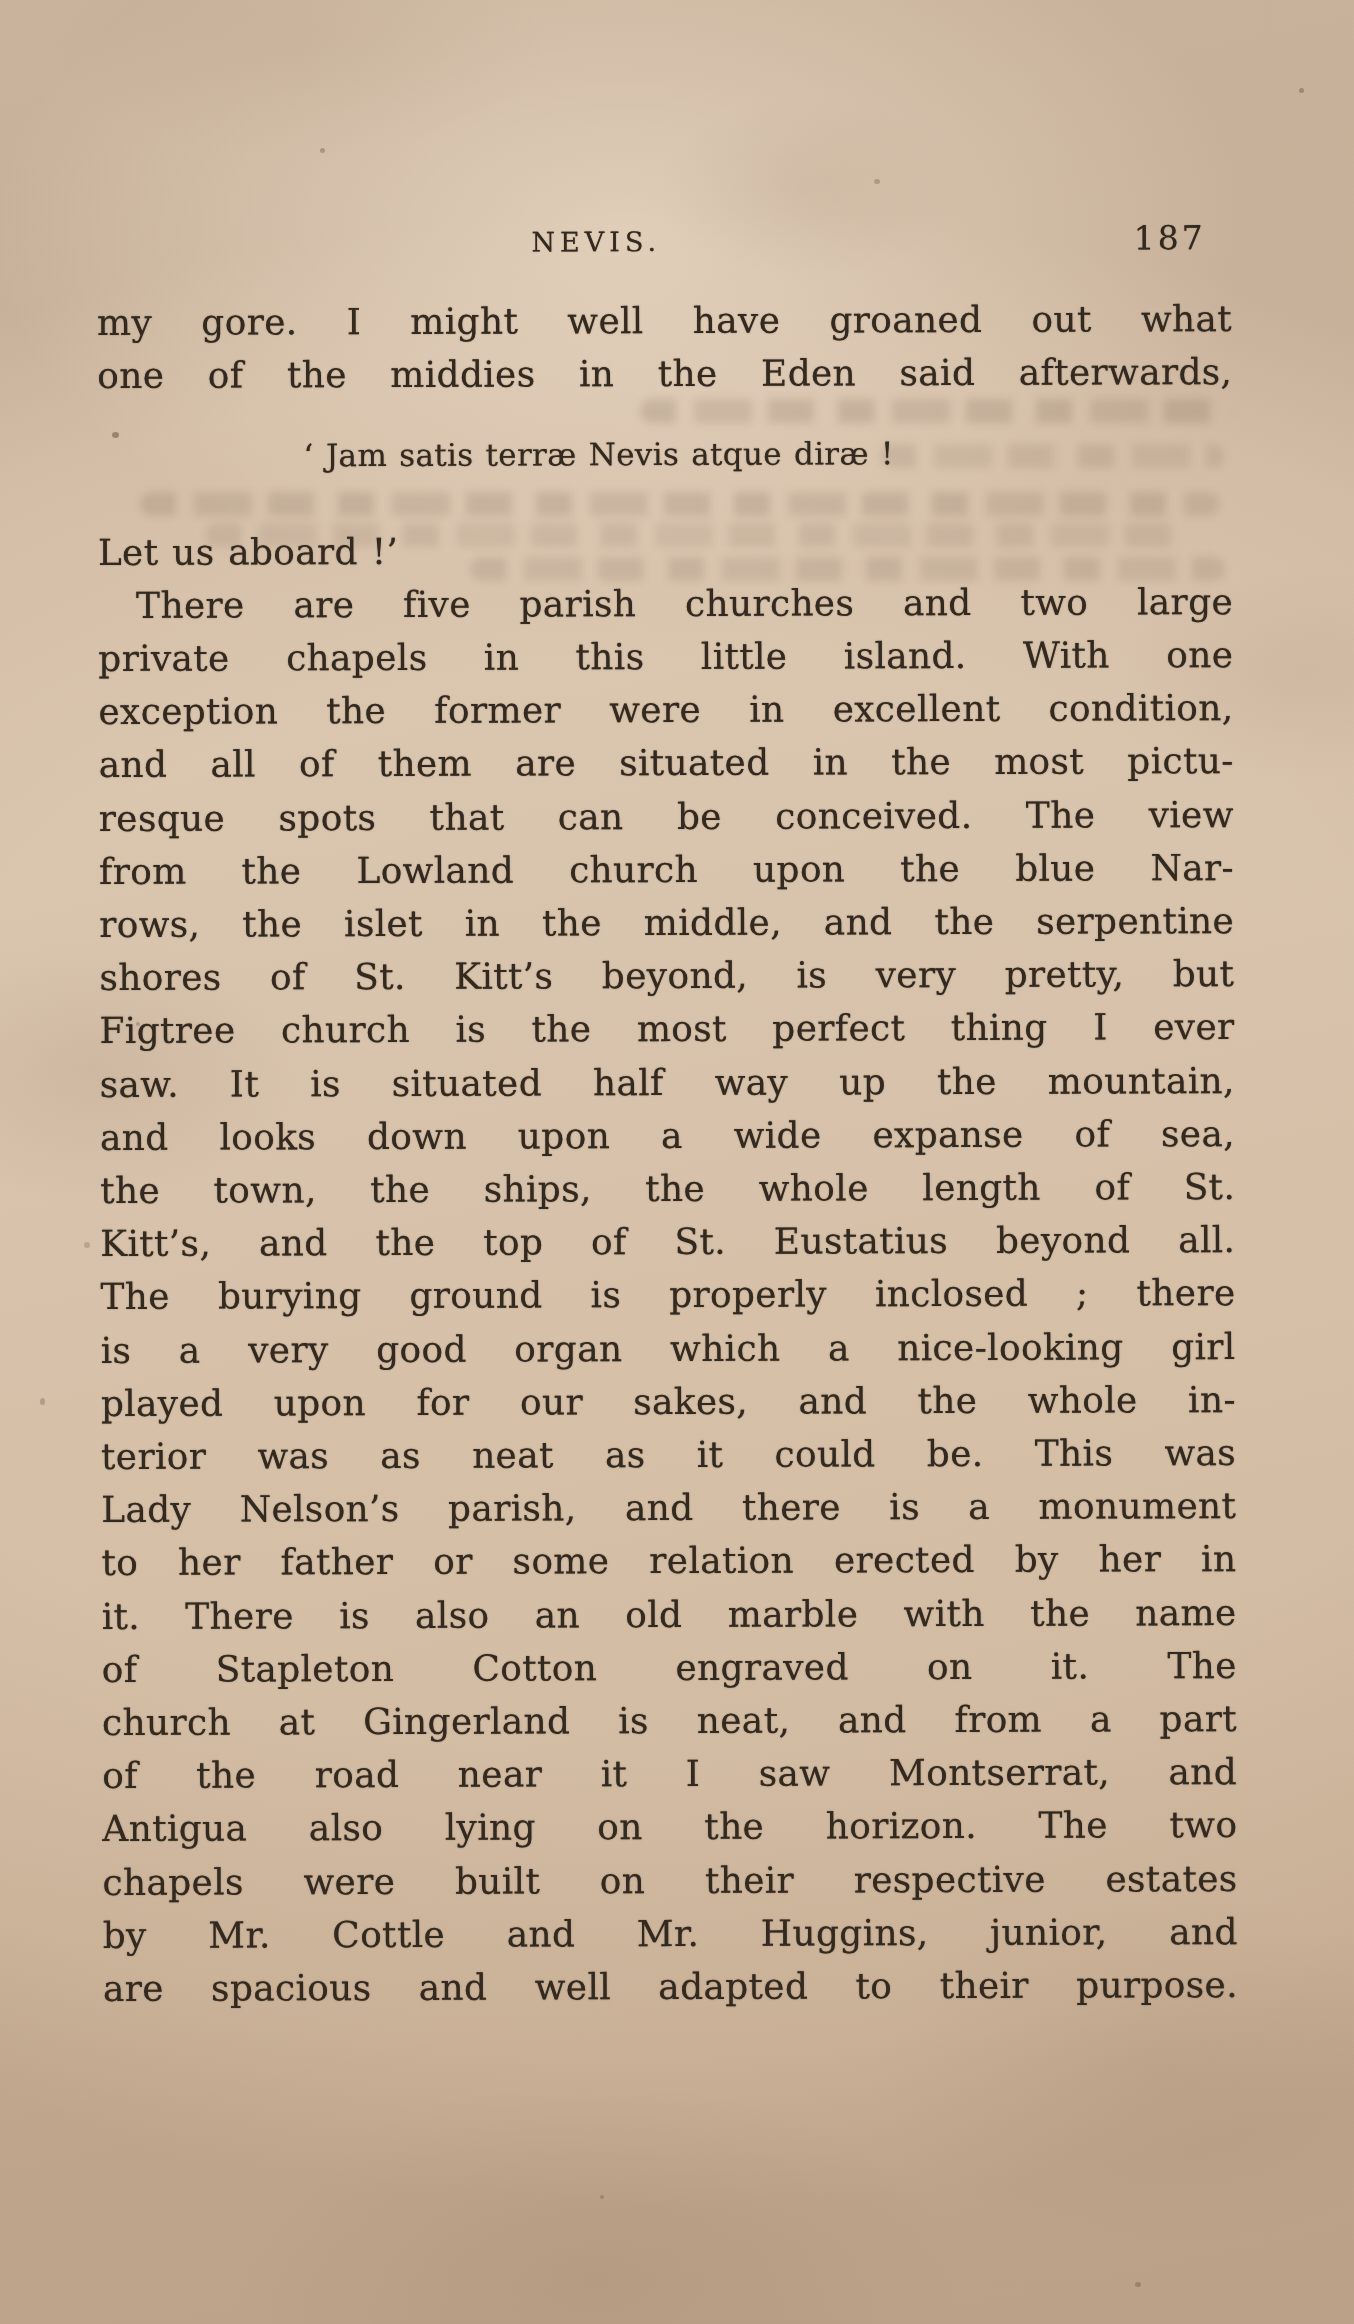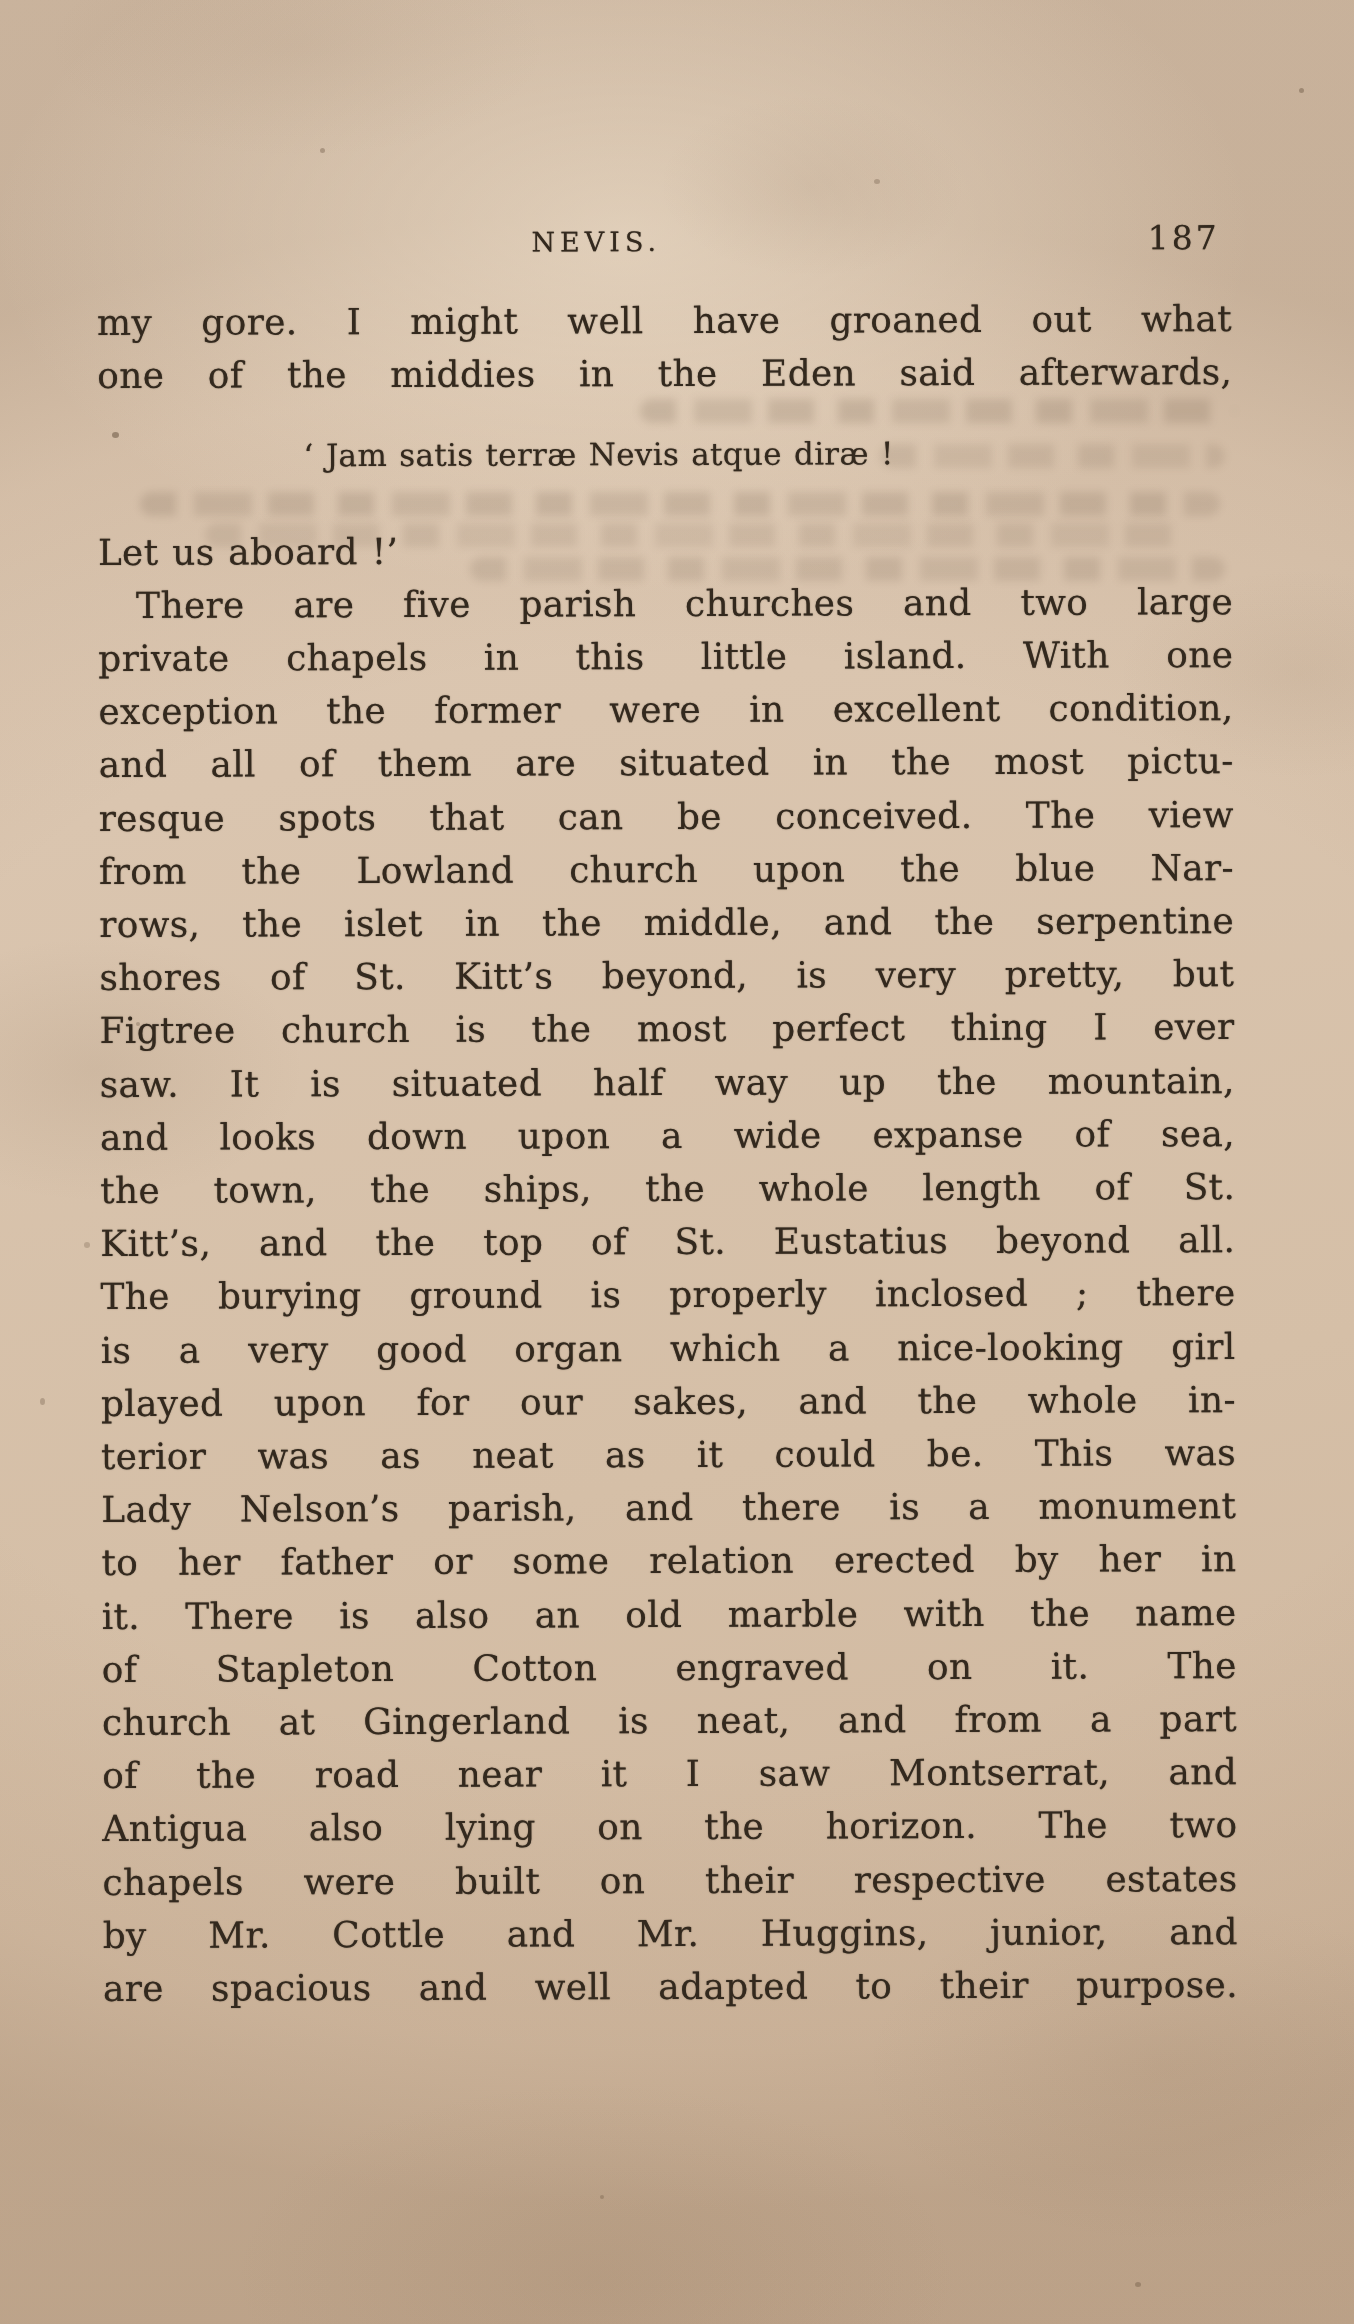--- a/index.html
+++ b/index.html
@@ -40,21 +40,21 @@
     top: 226px; left: 100px; width: 1135px; height: 40px;
   }
   .running-title {
     position: absolute;
     left: 44%; transform: translateX(-50%);
     font-size: 27px; letter-spacing: 5px;
     text-shadow: 0 0 1px rgba(51,41,30,0.75);
   }
   .page-number {
     position: absolute;
-    right: 12px; top: -6px;
+    right: 26px; top: -6px;
     font-size: 33px; letter-spacing: 3px;
     text-shadow: 0 0 1px rgba(51,41,30,0.75);
   }
 
   .body-text {
     position: absolute;
     left: 100px; top: 294px; width: 1135px;
     font-size: 36px;
     line-height: 53.2px;
     letter-spacing: 0.3px;

